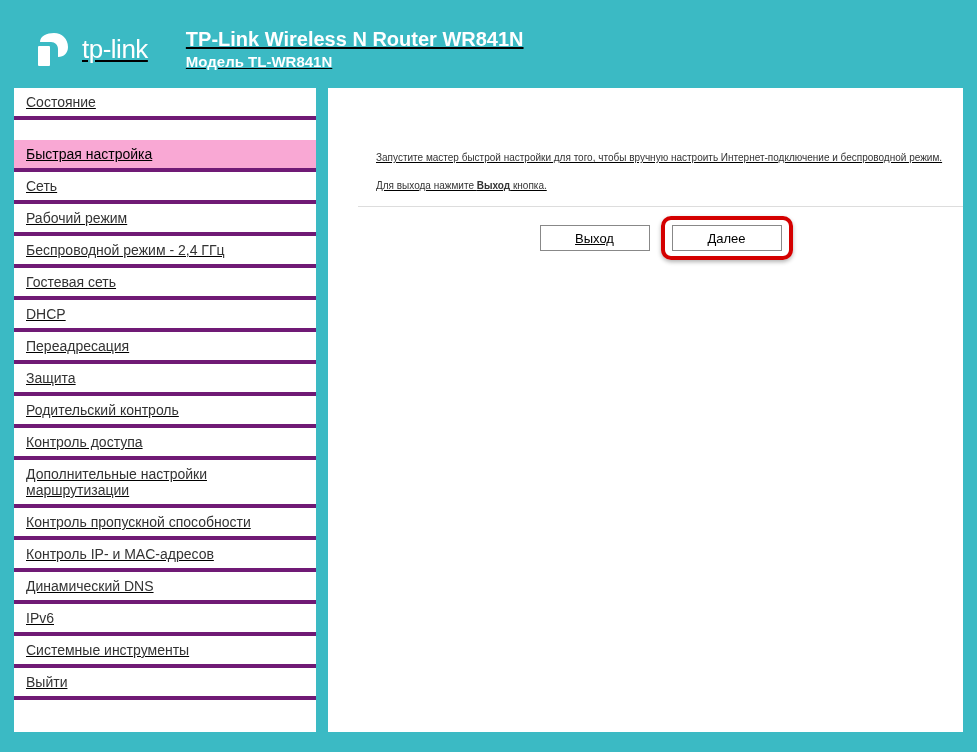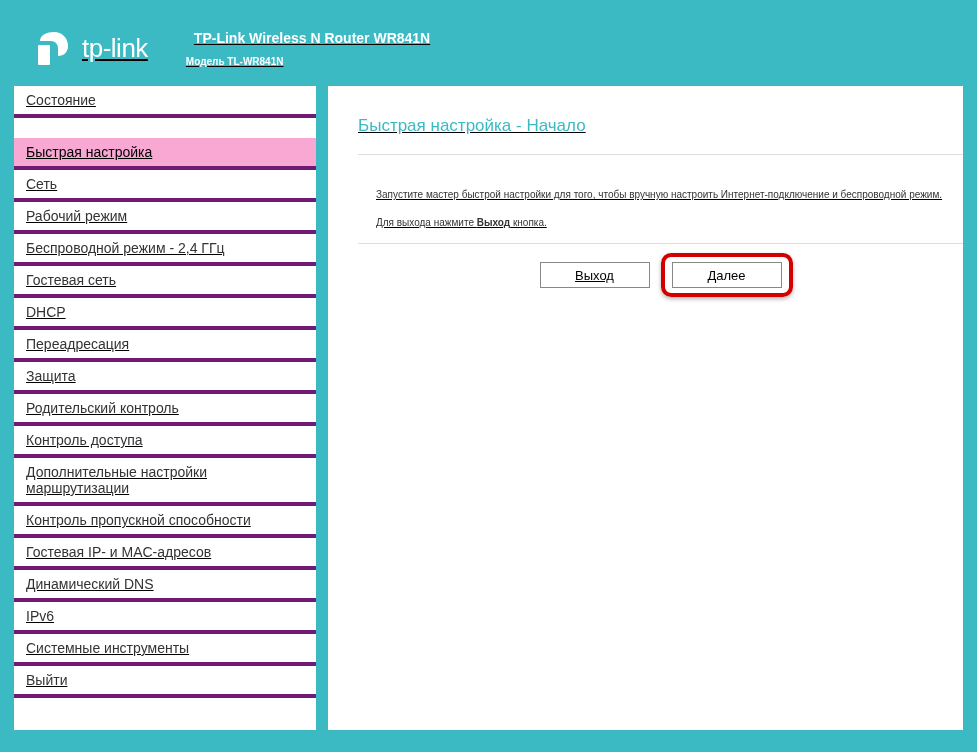--- a/index.html
+++ b/index.html
@@ -4,22 +4,22 @@
   <style>
     * { margin: 0; padding: 0; box-sizing: border-box; }
     body { font-family: Arial, sans-serif; background: #f5f5f5; width: 977px; height: 752px; overflow: hidden; }
     .outer-frame { width: 977px; height: 752px; background: #3bbac4; padding: 14px; position: relative; text-decoration: underline; }
     .inner-frame { width: 100%; height: 100%; }
     .header { background: #3bbac4; padding: 14px 20px 18px 20px; display: flex; align-items: center; }
     .logo { display: flex; align-items: center; color: #fff; }
     .logo-icon { width: 40px; height: 40px; margin-right: 8px; }
     .logo-text { font-size: 26px; font-weight: 500; letter-spacing: -0.5px; }
     .header-title-block { margin-left: 38px; color: #fff; }
-    .header-title { font-size: 14px; font-weight: bold; margin-left: 8px; }
-    .header-subtitle { font-size: 10px; font-weight: bold; margin-top: 10px; }
+    .header-title { font-size: 20px; font-weight: bold; }
+    .header-subtitle { font-size: 15px; font-weight: bold; margin-top: 2px; }
     .content-area { display: flex; height: calc(100% - 80px); }
     .sidebar { width: 302px; background: #fff; overflow-y: auto; }
     .sidebar-item { padding: 6px 12px; font-size: 14px; color: #333; border-bottom: 4px solid #701a75; cursor: pointer; background: #fff; }
     .sidebar-item.active { background: #f9a8d4; color: #000; margin-top: 20px; }
     .gap { width: 12px; background: #3bbac4; }
     .main { flex: 1; background: #fff; padding: 30px 0 0 30px; overflow: hidden; }
     .page-title { color: #3bbac4; font-size: 17px; font-weight: normal; padding-bottom: 18px; border-bottom: 1px solid #ddd; margin-right: 0; }
     .body-text { margin: 32px 0 0 18px; font-size: 10px; color: #333; line-height: 1.6; }
     .body-text p { margin-bottom: 12px; }
     .body-text b { font-weight: bold; }
@@ -60,31 +60,30 @@
           <div class="sidebar-item">Рабочий режим</div>
           <div class="sidebar-item">Беспроводной режим - 2,4 ГГц</div>
           <div class="sidebar-item">Гостевая сеть</div>
           <div class="sidebar-item">DHCP</div>
           <div class="sidebar-item">Переадресация</div>
           <div class="sidebar-item">Защита</div>
           <div class="sidebar-item">Родительский контроль</div>
           <div class="sidebar-item">Контроль доступа</div>
           <div class="sidebar-item">Дополнительные настройки маршрутизации</div>
           <div class="sidebar-item">Контроль пропускной способности</div>
-          <div class="sidebar-item">Гостевая IP- и MAC-адресов</div>
+          <div class="sidebar-item">Контроль IP- и MAC-адресов</div>
           <div class="sidebar-item">Динамический DNS</div>
           <div class="sidebar-item">IPv6</div>
           <div class="sidebar-item">Системные инструменты</div>
           <div class="sidebar-item">Выйти</div>
         </div>
 
       <div class="gap"></div>
 
       <div class="main">
-        <div class="page-title">Быстрая настройка - Начало</div>
 
         <div class="body-text">
           <p>Запустите мастер быстрой настройки для того, чтобы вручную настроить Интернет-подключение и беспроводной режим.</p>
           <p>
             <span>Для выхода нажмите </span><b>Выход</b><span> кнопка.</span>
           </p>
         </div>
 
         <div class="divider"></div>
 

